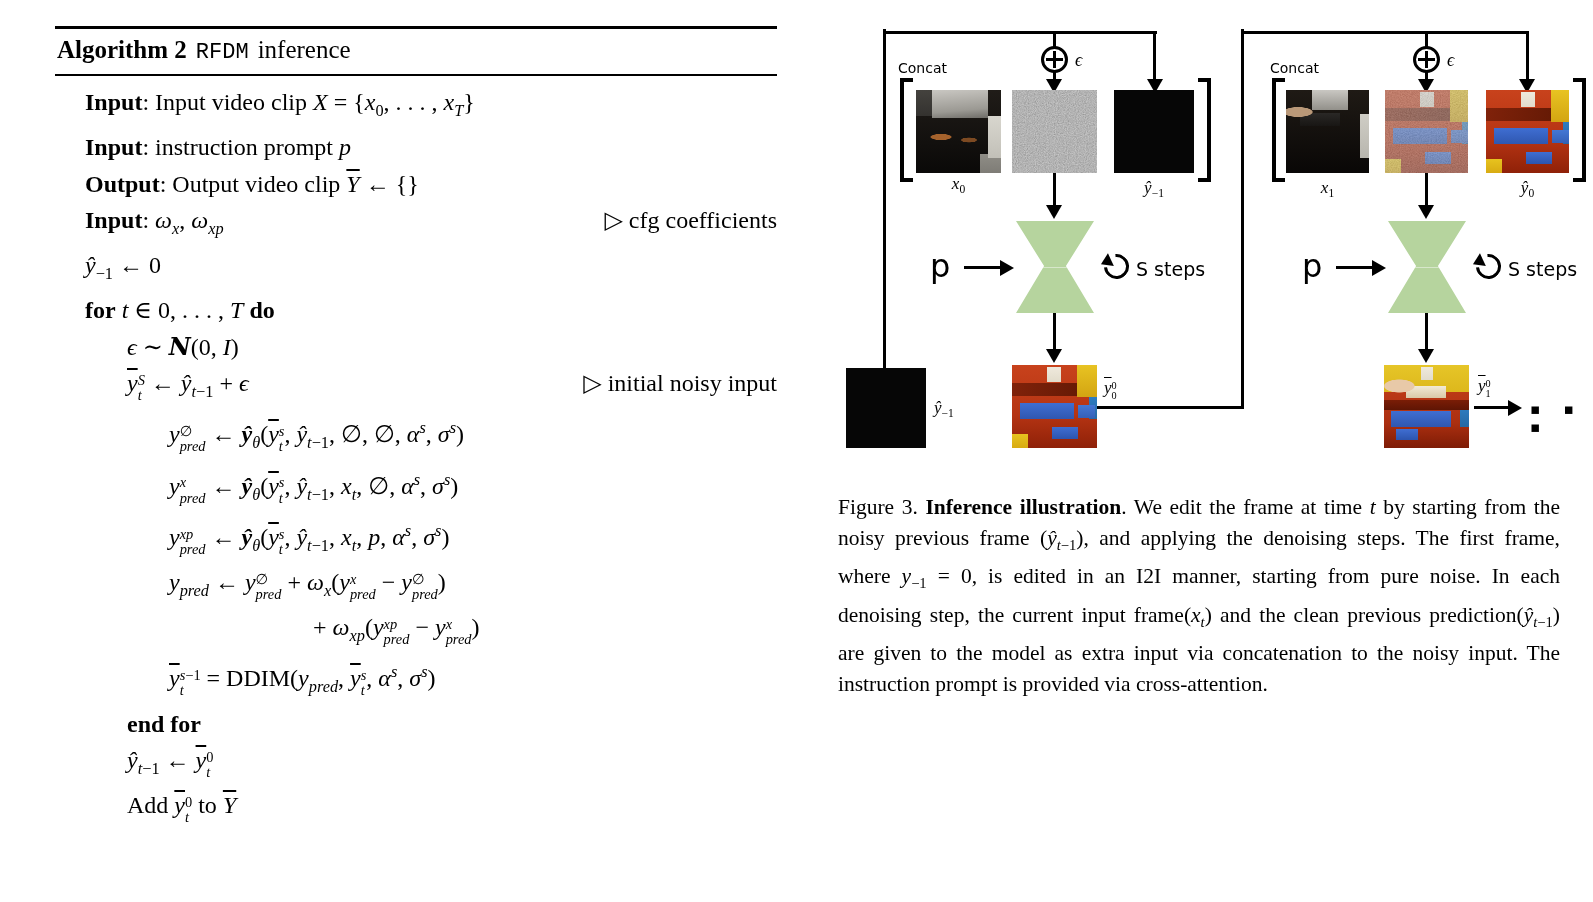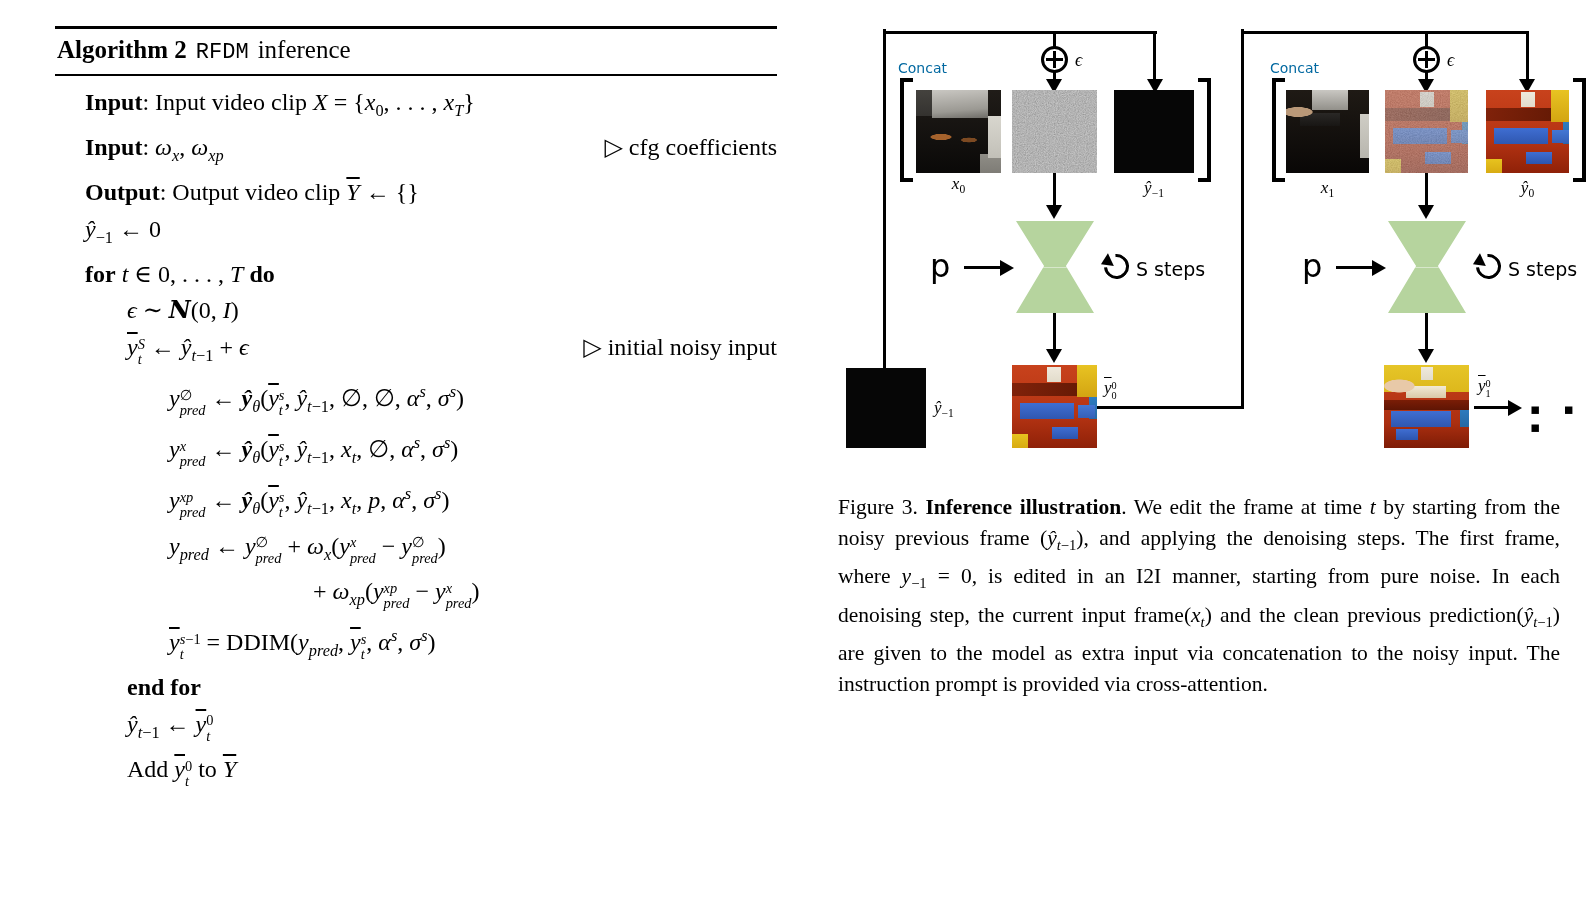--- a/index.html
+++ b/index.html
@@ -29,21 +29,21 @@
 
   
   .fig{position:absolute;left:838px;top:20px;width:755px;}
   .diagram{position:relative;width:755px;height:452px;font-family:"DejaVu Sans","Liberation Sans",sans-serif;}
   .vl{position:absolute;width:3px;background:#000;}
   .hl{position:absolute;height:3px;background:#000;}
   .ad{position:absolute;width:0;height:0;border-left:8px solid transparent;border-right:8px solid transparent;border-top:14px solid #000;}
   .ar{position:absolute;width:0;height:0;border-top:8px solid transparent;border-bottom:8px solid transparent;border-left:14px solid #000;}
   .bl{position:absolute;width:13px;height:104px;border:4px solid #000;border-right:none;box-sizing:border-box;}
   .brk{position:absolute;width:13px;height:104px;border:4px solid #000;border-left:none;box-sizing:border-box;}
-  .concat{position:absolute;font-size:14px;color:#0369a1;}
+  .concat{position:absolute;font-size:14px;color:#000000;}
   .mlab{position:absolute;font-family:"Liberation Serif","DejaVu Serif",serif;font-style:normal;font-size:17px;text-align:center;}
   .mlab i{font-style:italic;}
   .mlab sub,.mlab sup{font-size:68%;}
   .oplus{position:absolute;width:27px;height:27px;border:3.5px solid #000;border-radius:50%;box-sizing:border-box;}
   .oplus .pv{position:absolute;left:50%;top:2px;bottom:2px;width:3.5px;margin-left:-1.75px;background:#000;}
   .oplus .ph{position:absolute;top:50%;left:2px;right:2px;height:3.5px;margin-top:-1.75px;background:#000;}
   .eps{position:absolute;font-family:"Liberation Serif","DejaVu Serif",serif;font-style:italic;font-size:18px;}
   .model{position:absolute;width:78px;height:92px;background:#b6d49e;
          clip-path:polygon(0 0,100% 0,64% 49%,100% 100%,0 100%,36% 49%);}
   .model .seam{position:absolute;left:28%;right:28%;top:50%;height:1px;background:rgba(255,255,255,0.45);}
@@ -125,26 +125,30 @@
       <span class="algo-name">RFDM</span>
       <span>inference</span>
     </div>
     <div class="rule mid"></div>
     <div class="algo-body">
       <div class="aline i0">
           <span class="acode"><b>Input</b>: Input video clip <i>X</i> = {<i>x</i><sub>0</sub>, . . . , <i>x<sub>T</sub></i>}</span>
           <span class="acomment"></span>
         </div>
       <div class="aline i0">
+          <span class="acode"><b>Input</b>: instruction prompt <i>p</i></span>
+          <span class="acomment"></span>
+        </div>
+      <div class="aline i0">
+          <span class="acode"><b>Output</b>: Output video clip <i class="ov">Y</i> ← {}</span>
+          <span class="acomment"></span>
+        </div>
+      <div class="aline i0">
           <span class="acode"><b>Input</b>: <i>ω<sub>x</sub></i>, <i>ω<sub>xp</sub></i></span>
           <span class="acomment">▷ cfg coefficients</span>
-        </div>
-      <div class="aline i0">
-          <span class="acode"><b>Output</b>: Output video clip <i class="ov">Y</i> ← {}</span>
-          <span class="acomment"></span>
         </div>
       <div class="aline i0">
           <span class="acode"><i>ŷ</i><sub>−1</sub> ← 0</span>
         </div>
       <div class="aline i0">
           <span class="acode"><b>for</b> <i>t</i> ∈ 0, . . . , <i>T</i> <b>do</b></span>
           <span class="acomment"></span>
         </div>
       <div class="aline i1">
           <span class="acode"><i>ϵ</i> ∼ <i class="cal">N</i>(0, <i>I</i>)</span>

